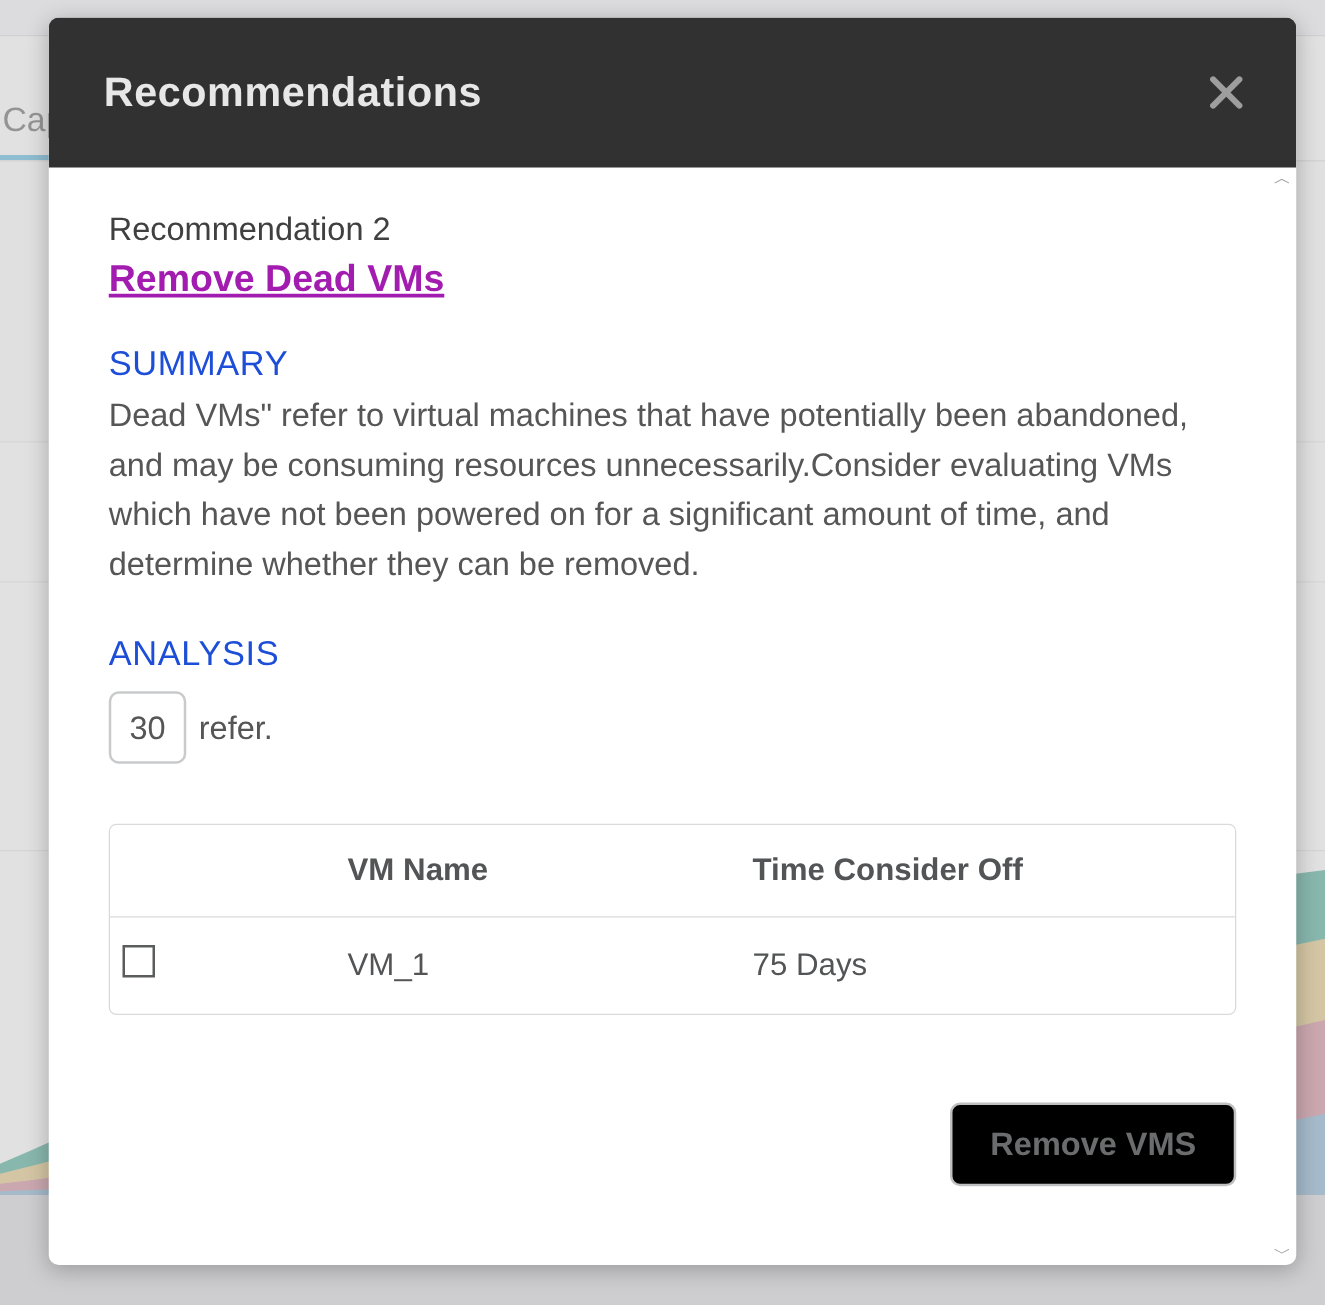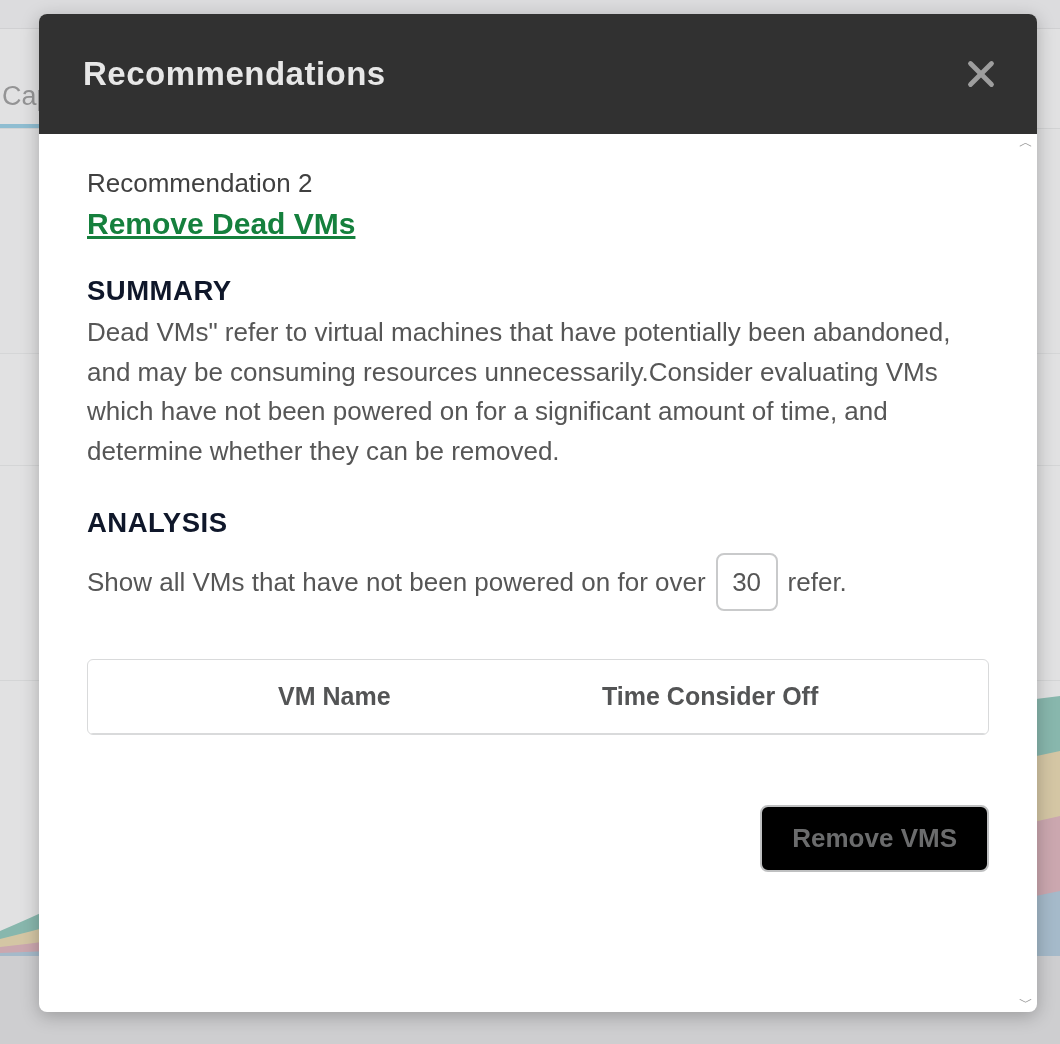--- a/index.html
+++ b/index.html
@@ -27,22 +27,22 @@
   .close-x svg { width: 36px; height: 36px; display:block; }
 
   .modal-body-wrap { position: relative; flex: 1 1 auto; }
   .modal-body { position:absolute; inset:0; overflow-y: auto; padding: 34px 48px 28px 48px; color: #555657; }
   
   .scroll-caret { position:absolute; right:4px; font-size:14px; color:#9a9a9a; pointer-events:none; }
   .scroll-caret.up { top: 0px; }
   .scroll-caret.down { bottom: 0px; }
 
   .rec-number { font-size: 26px; color: #404040; margin-bottom: 8px; }
-  .rec-title { font-size: 30px; font-weight: 700; color: #15803d; text-decoration: underline; margin-bottom: 34px; }
-  .section-head { font-size: 27.5px; color: #0f172a; letter-spacing: .5px; margin-bottom: 6px; font-weight: bold; }
+  .rec-title { font-size: 30px; font-weight: 700; color: #a21caf; text-decoration: underline; margin-bottom: 34px; }
+  .section-head { font-size: 27.5px; color: #1d4ed8; letter-spacing: .5px; margin-bottom: 6px; }
   .summary-text { font-size: 26px; line-height: 1.52; color: #565656; margin-bottom: 36px; max-width: 870px; }
 
   .analysis-line { font-size: 26px; color: #565656; display:flex; align-items:center; flex-wrap:wrap; gap: 10px; margin-top: 14px; margin-bottom: 42px; }
   .days-input { width: 62px; height: 58px; border: 2px solid #c9cacb; border-radius: 8px; font-size: 26px; color: #565656; text-align:center; background:#fff; }
 
   .vm-table { width: 100%; border: 1.5px solid #d9dadb; border-radius: 6px; border-collapse: separate; border-spacing: 0; overflow: hidden; margin-top: 48px; }
   .vm-table th, .vm-table td { text-align:left; font-size: 25px; color:#535455; }
   .vm-table thead th { font-weight: 700; padding: 22px 10px; border-bottom: 1.5px solid #d9dadb; }
   .vm-table tbody td { padding: 22px 10px; border-top: 1.5px solid #e7e8e9; }
   .vm-table tbody tr:first-child td { border-top: none; }
@@ -97,34 +97,38 @@
     <div class="modal-body">
 
       <div class="rec-number">Recommendation 2</div>
       <div class="rec-title">Remove Dead VMs</div>
 
       <div class="section-head">SUMMARY</div>
       <div class="summary-text">Dead VMs" refer to virtual machines that have potentially been abandoned, and may be consuming resources unnecessarily.Consider evaluating VMs which have not been powered on for a significant amount of time, and determine whether they can be removed.</div>
 
       <div class="section-head">ANALYSIS</div>
       <div class="analysis-line">
-        <span>Show all VMs that have not been powered on for over</span>
         <input class="days-input" type="text" value="30" style="">
         <span>refer.</span>
       </div>
 
       <table class="vm-table">
         <thead>
           <tr>
             <th class="col-check"></th>
             <th class="col-name">VM Name</th>
             <th>Time Consider Off</th>
           </tr>
         </thead>
         <tbody>
+          <tr>
+            <td class="col-check"><span class="chk" role="checkbox" aria-checked="false"></span></td>
+            <td>VM_1</td>
+            <td>75 Days</td>
+          </tr>
         </tbody>
       </table>
 
       <div class="actions">
         <button class="btn-outline">Remove VMS</button>
       </div>
 
     </div>
   </div>
 </div>

